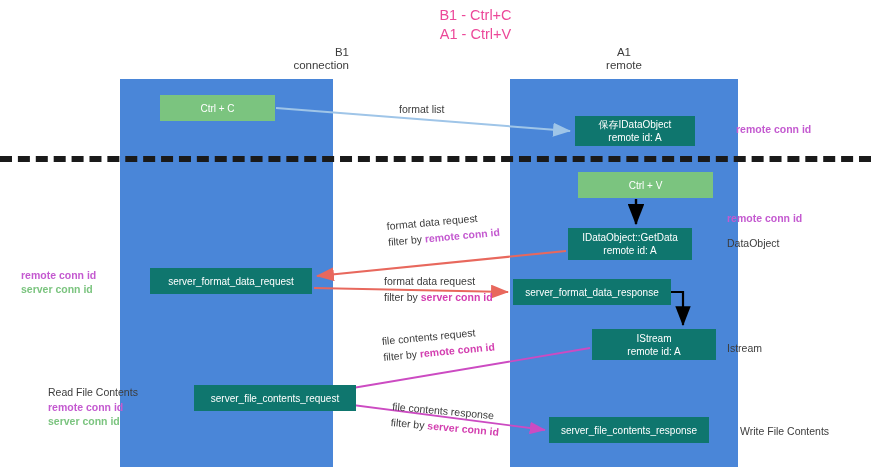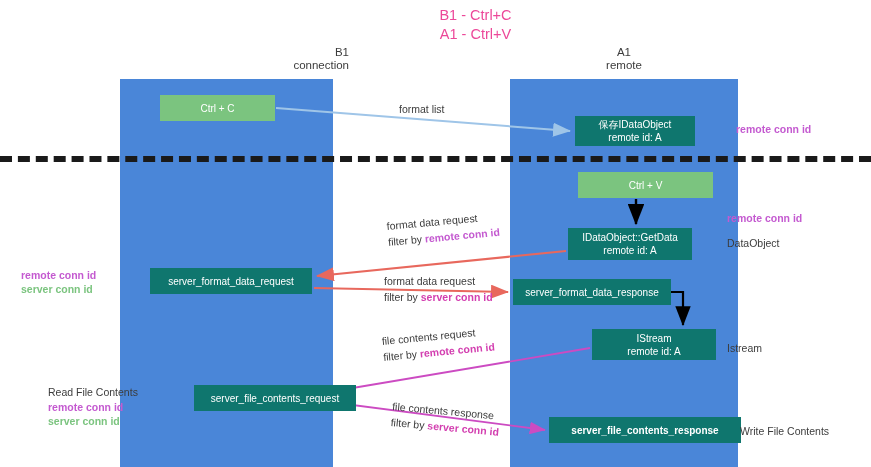--- a/index.html
+++ b/index.html
@@ -46,21 +46,21 @@
   .orange{background:#0f766e;}
 
   #n-ctrlc{left:160px;top:95px;width:115px;height:26px;}
   #n-save{left:575px;top:116px;width:120px;height:30px;}
   #n-ctrlv{left:578px;top:172px;width:135px;height:26px;}
   #n-getdata{left:568px;top:228px;width:124px;height:32px;}
   #n-sfdreq{left:150px;top:268px;width:162px;height:26px;text-align:right;}
   #n-sfdres{left:513px;top:279px;width:158px;height:26px;}
   #n-istream{left:592px;top:329px;width:124px;height:31px;}
   #n-sfcreq{left:150px;top:385px;width:162px;height:26px;margin-left:44px;}
-  #n-sfcres{left:549px;top:417px;width:192px;height:26px;font-weight:bold;}
+  #n-sfcres{left:549px;top:417px;width:160px;height:26px;}
 
   
   .elabel{position:absolute;font-size:10.5px;color:#3c3c3c;white-space:nowrap;}
   .elabel .hl-purple{color:#c45ad0;font-weight:bold;}
   .elabel .hl-magenta{color:#d33fb0;font-weight:bold;}
   .elabel .l{display:block;line-height:16px;}
   #el-formatlist{left:399px;top:101px;}
   #el-fdreq{left:386px;top:218px;transform:rotate(-5.2deg);transform-origin:left top;}
   #el-fdres{left:384px;top:273px;}
   #el-fcreq{left:381px;top:333px;transform:rotate(-5.4deg);transform-origin:left top;}

